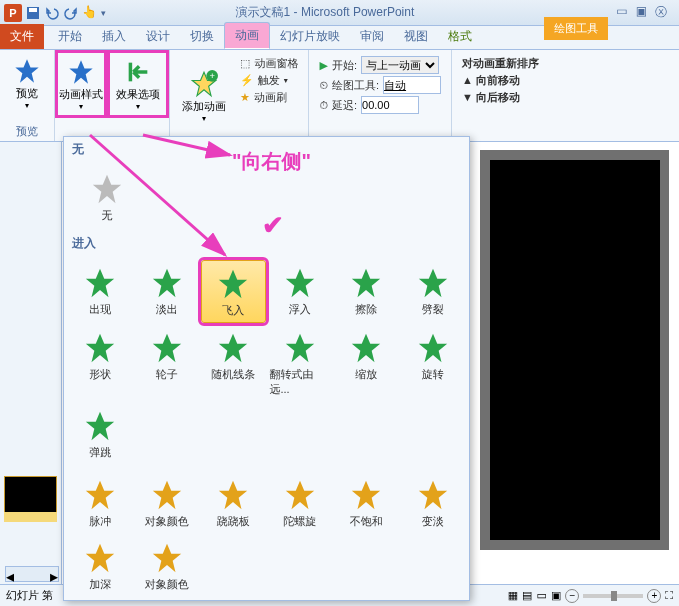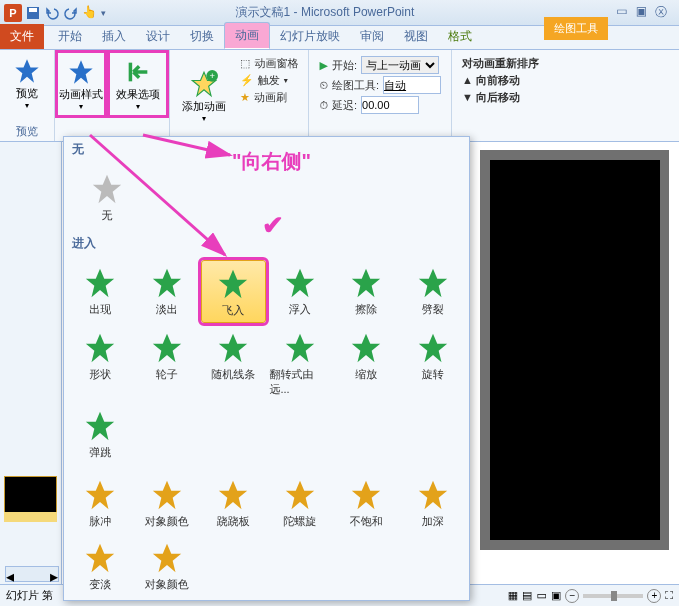--- a/index.html
+++ b/index.html
@@ -361,29 +361,29 @@
           </svg>
         </div>
         <span>不饱和</span>
       </div>
       <div class="g-item">
         <div class="g-star">
           <svg viewBox="0 0 24 24" width="34" height="34">
             <polygon points="12,2 15,9 22,9 16,14 18,22 12,17 6,22 8,14 2,9 9,9" fill="#e3a21a"></polygon>
           </svg>
         </div>
+        <span>变淡</span>
+      </div>
+      <div class="g-item">
+        <div class="g-star">
+          <svg viewBox="0 0 24 24" width="34" height="34">
+            <polygon points="12,2 15,9 22,9 16,14 18,22 12,17 6,22 8,14 2,9 9,9" fill="#e3a21a"></polygon>
+          </svg>
+        </div>
         <span>加深</span>
-      </div>
-      <div class="g-item">
-        <div class="g-star">
-          <svg viewBox="0 0 24 24" width="34" height="34">
-            <polygon points="12,2 15,9 22,9 16,14 18,22 12,17 6,22 8,14 2,9 9,9" fill="#e3a21a"></polygon>
-          </svg>
-        </div>
-        <span>变淡</span>
       </div>
       <div class="g-item">
         <div class="g-star">
           <svg viewBox="0 0 24 24" width="34" height="34">
             <polygon points="12,2 15,9 22,9 16,14 18,22 12,17 6,22 8,14 2,9 9,9" fill="#e3a21a"></polygon>
           </svg>
         </div>
         <span>对象颜色</span>
       </div>
     </div>

